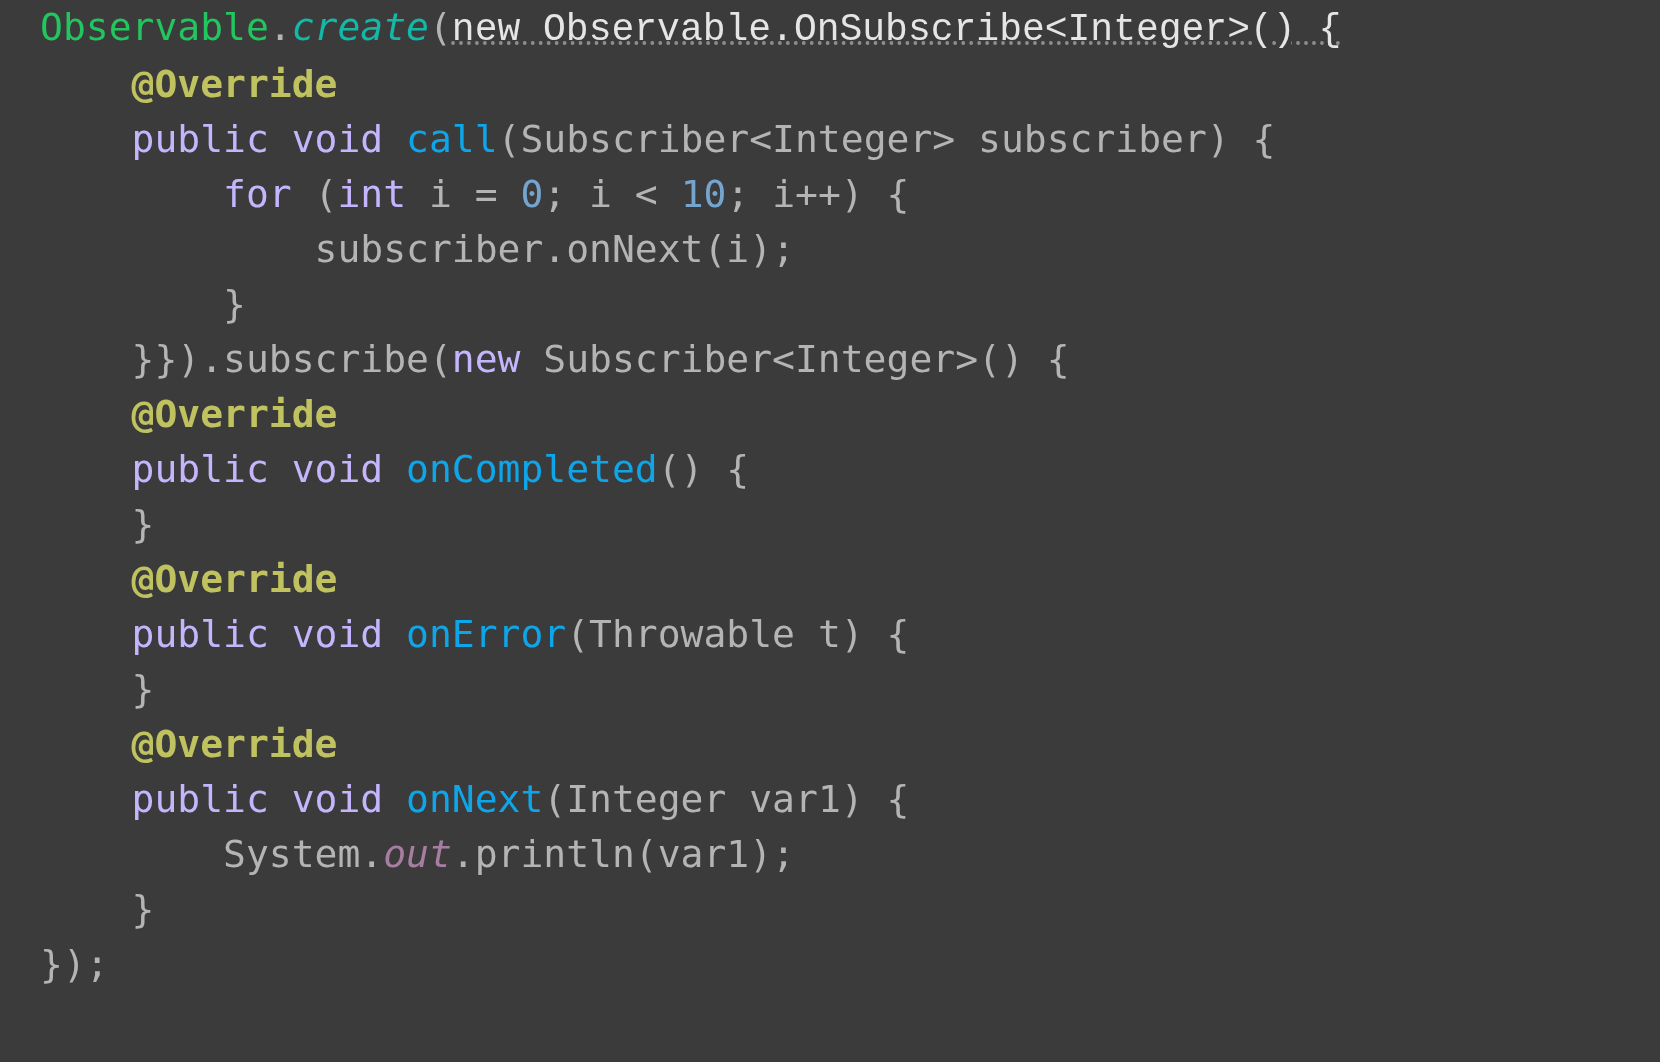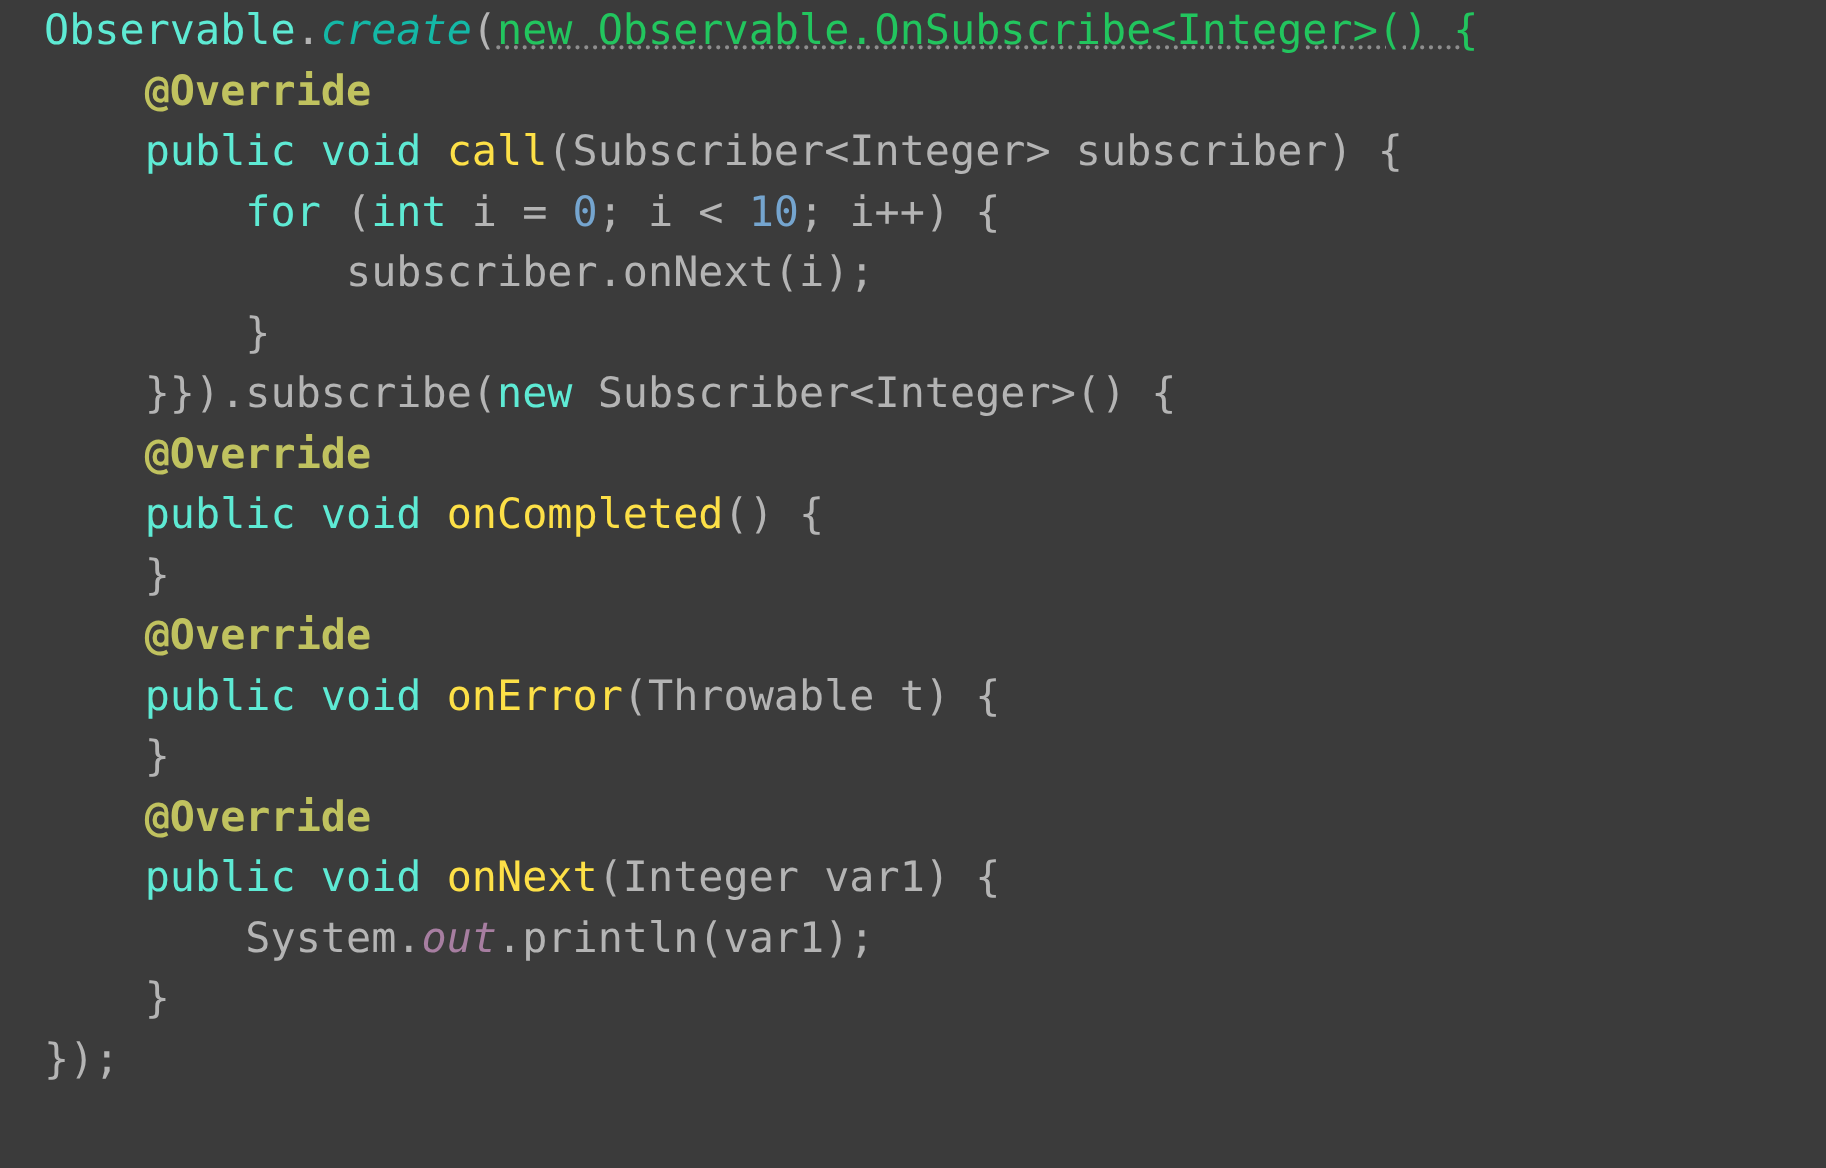--- a/index.html
+++ b/index.html
@@ -12,26 +12,26 @@
   }
   pre.code {
     margin: 0;
     padding: 0;
     font-family: "Menlo", "Consolas", "DejaVu Sans Mono", monospace;
     font-size: 38px;
     line-height: 55px;
     color: #b4b4b4;
     white-space: pre;
   }
-  .tok-class     { color: #5eead4; }
+  .tok-class     { color: #22c55e; }
   .tok-method-it { color: #14b8a6; font-style: italic; }
-  .tok-dim       { color: #22c55e; }
-  .tok-kw        { color: #5eead4; }
+  .tok-dim       { color: #e5e5e5; font-family: Liberation Mono, monospace; }
+  .tok-kw        { color: #c4b5fd; }
   .tok-anno      { color: #c0c25f; font-weight: bold; }
-  .tok-fname     { color: #fde047; }
+  .tok-fname     { color: #0ea5e9; }
   .tok-num       { color: #75a5cf; }
   .tok-field-it  { color: #a77ea1; font-style: italic; }
   .tok-punct     { color: #b4b4b4; }
   .dim-underline { text-decoration: underline dotted #8e8e8e; }
 </style>
 </head>
 <body>
 
 <div style="position:relative; padding-left:40px; padding-top:0px;">
   <pre class="code" id="code-block"><div><span class="tok-class">Observable</span><span class="tok-punct">.</span><span class="tok-method-it">create</span><span class="tok-punct">(</span><span class="tok-dim dim-underline">new Observable.OnSubscribe&lt;Integer&gt;() {</span></div><div><span class="tok-punct">    </span><span class="tok-anno">@Override</span></div><div><span class="tok-punct">    </span><span class="tok-kw">public void </span><span class="tok-fname">call</span><span class="tok-punct">(Subscriber&lt;Integer&gt; subscriber) {</span></div><div><span class="tok-punct">        </span><span class="tok-kw">for </span><span class="tok-punct">(</span><span class="tok-kw">int </span><span class="tok-punct">i = </span><span class="tok-num">0</span><span class="tok-punct">; i &lt; </span><span class="tok-num">10</span><span class="tok-punct">; i++) {</span></div><div><span class="tok-punct">            subscriber.onNext(i);</span></div><div><span class="tok-punct">        }</span></div><div><span class="tok-punct">    }}).subscribe(</span><span class="tok-kw">new </span><span class="tok-punct">Subscriber&lt;Integer&gt;() {</span></div><div><span class="tok-punct">    </span><span class="tok-anno">@Override</span></div><div><span class="tok-punct">    </span><span class="tok-kw">public void </span><span class="tok-fname">onCompleted</span><span class="tok-punct">() {</span></div><div><span class="tok-punct">    }</span></div><div><span class="tok-punct">    </span><span class="tok-anno">@Override</span></div><div><span class="tok-punct">    </span><span class="tok-kw">public void </span><span class="tok-fname">onError</span><span class="tok-punct">(Throwable t) {</span></div><div><span class="tok-punct">    }</span></div><div><span class="tok-punct">    </span><span class="tok-anno">@Override</span></div><div><span class="tok-punct">    </span><span class="tok-kw">public void </span><span class="tok-fname">onNext</span><span class="tok-punct">(Integer var1) {</span></div><div><span class="tok-punct">        System.</span><span class="tok-field-it">out</span><span class="tok-punct">.println(var1);</span></div><div><span class="tok-punct">    }</span></div><div><span class="tok-punct">});</span></div></pre>

